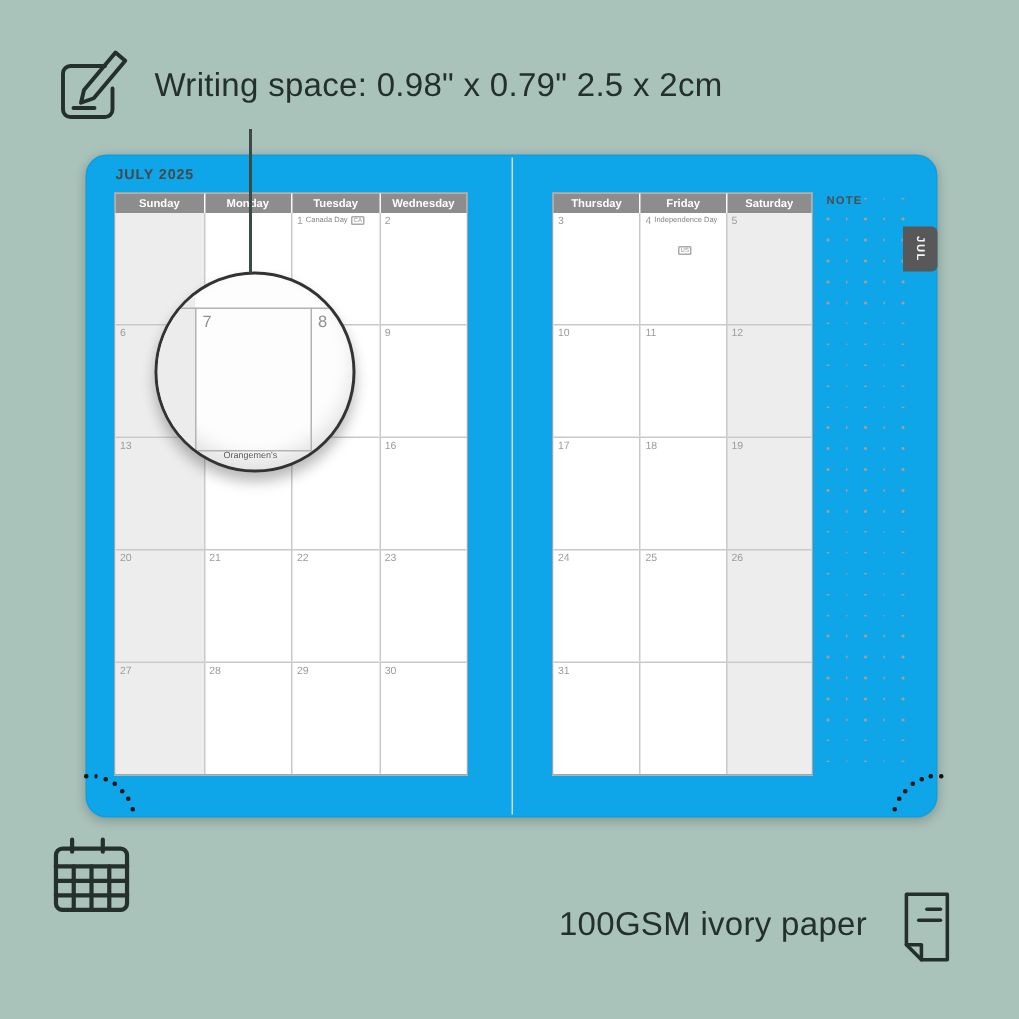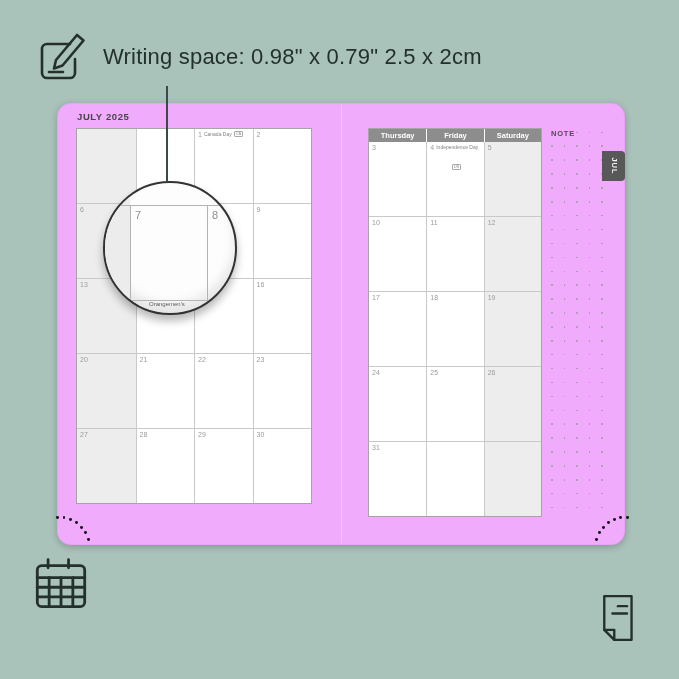--- a/index.html
+++ b/index.html
@@ -11,21 +11,21 @@
   #writing-text{left:103px;top:44px;}
   #monthly-text{left:103px;top:566px;}
   #paper-text{right:101px;top:603px;}
   .anno-icon{position:absolute;color:#24302b;}
   #write-icon{left:36px;top:32px;}
   #cal-icon{left:33px;top:555px;}
   #paper-icon{left:597px;top:591px;}
   #pointer-line{position:absolute;left:166px;top:86px;width:1.5px;height:96px;background:#3d4945;z-index:7;}
 
   
-  #planner-card{position:absolute;left:57px;top:103px;width:568px;height:442px;background:#f0abfc;
+  #planner-card{position:absolute;left:57px;top:103px;width:568px;height:442px;background:#0ea5e9;
     border-radius:14px;box-shadow:0 2px 7px rgba(0,0,0,.22), inset 0 0 0 1px rgba(0,0,0,.04);z-index:1;}
   #spine{position:absolute;left:284px;top:2px;width:1px;height:438px;background:#d8d8d8;}
   #month-title{position:absolute;left:20px;top:8px;font-size:9.5px;font-weight:bold;letter-spacing:.6px;color:#474747;}
   #month-tab{position:absolute;left:545px;top:48px;width:23px;height:30px;background:#585858;border-radius:0 4px 4px 0;z-index:4;}
   #month-tab span{position:absolute;left:50%;top:50%;transform:translate(-50%,-50%) rotate(90deg);
     color:#f4f4f4;font-size:7.5px;font-weight:bold;letter-spacing:1px;}
   #note-label{position:absolute;left:494px;top:26px;font-size:7.5px;font-weight:bold;letter-spacing:.8px;color:#4d4d4d;}
   .note-dot{position:absolute;width:1.6px;height:1.6px;border-radius:50%;background:#9f9f9f;}
 
   
@@ -77,20 +77,26 @@
     </svg>
   </div>
   <div class="anno-text" id="writing-text">Writing space: 0.98" x 0.79" 2.5 x 2cm</div>
   <div id="pointer-line"></div>
 
   <div id="planner-card">
     <div id="spine"></div>
     <div id="month-title">JULY 2025</div>
 
     <div class="cal-table" id="left-table">
+        <div class="thead cols4">
+          <div class="th">Sunday</div>
+          <div class="th">Monday</div>
+          <div class="th">Tuesday</div>
+          <div class="th">Wednesday</div>
+        </div>
         <div class="tbody cols4">
           <div class="cell shaded"></div>
           <div class="cell"></div>
           <div class="cell"><span class="date">1</span><span class="evt">Canada Day</span><span class="flag">CA</span></div>
           <div class="cell"><span class="date">2</span></div>
           <div class="cell shaded"><span class="date">6</span></div>
           <div class="cell"><span class="date">7</span></div>
           <div class="cell"><span class="date">8</span></div>
           <div class="cell"><span class="date">9</span></div>
           <div class="cell shaded"><span class="date">13</span></div>
@@ -314,20 +320,21 @@
       <line x1="33" y1="3.5" x2="33" y2="11"></line>
       <line x1="4" y1="20" x2="48" y2="20"></line>
       <line x1="4" y1="29" x2="48" y2="29"></line>
       <line x1="4" y1="38" x2="48" y2="38"></line>
       <line x1="15" y1="20" x2="15" y2="47"></line>
       <line x1="26" y1="20" x2="26" y2="47"></line>
       <line x1="37" y1="20" x2="37" y2="47"></line>
     </svg>
   </div>
 
+  <div class="anno-text" id="paper-text">100GSM ivory paper</div>
   <div class="anno-icon" id="paper-icon">
     <svg width="40" height="54" viewBox="0 0 44 56" fill="none" stroke="currentColor" stroke-width="2.6" stroke-linecap="round" stroke-linejoin="round">
       <path d="M8,4 h30 v48 h-19 l-11,-11 z"></path>
       <path d="M8,41 h11 v11"></path>
       <line x1="23" y1="15" x2="33" y2="15"></line>
       <line x1="17" y1="23" x2="33" y2="23"></line>
     </svg>
   </div>
 </div>
 

